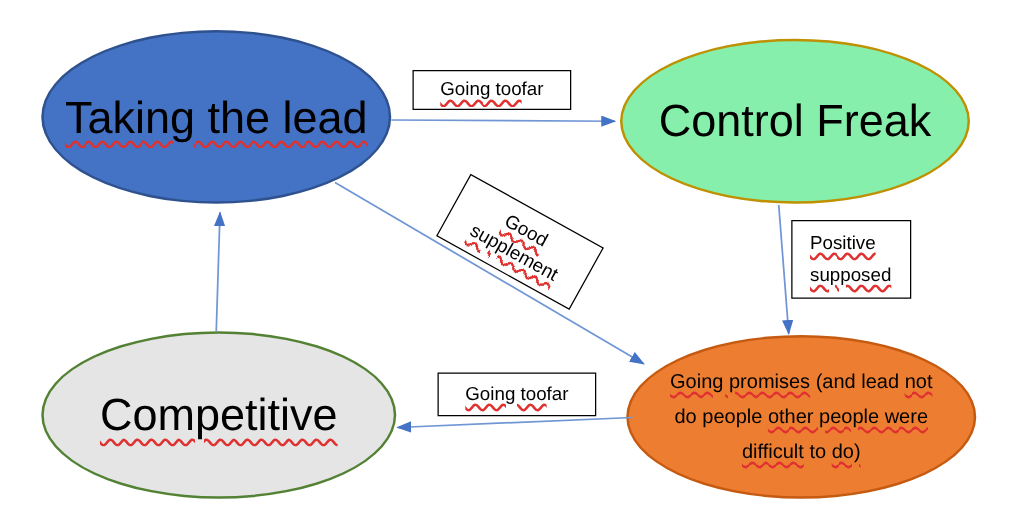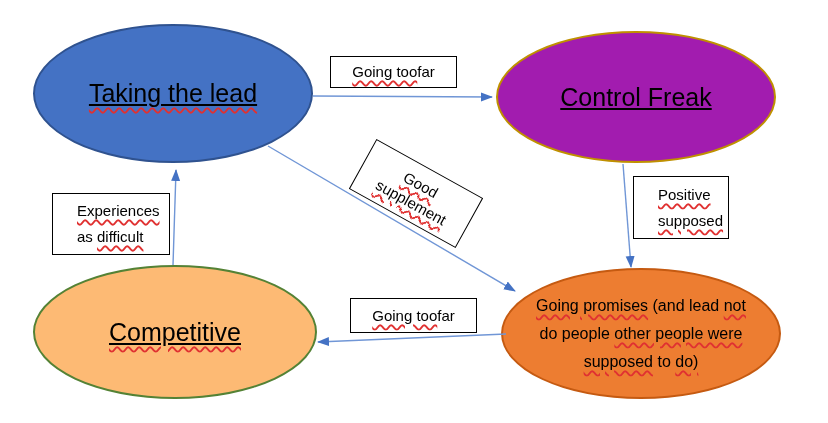--- a/index.html
+++ b/index.html
@@ -1,51 +1,51 @@
 <!DOCTYPE html>
 <html><head>
 <meta charset="utf-8">
 <style>
   html,body{margin:0;padding:0;background:#fff;}
   .canvas{position:relative;width:828px;height:423px;background:#fff;
           font-family:"Liberation Sans",sans-serif;overflow:hidden;color:#000;}
   .node{position:absolute;border-radius:50%;display:flex;align-items:center;justify-content:center;
         text-align:center;box-sizing:border-box;border:2.2px solid #000;z-index:1;}
-  .node-big{font-size:25px;line-height:1.15;text-decoration:underline;}
+  .node-big{font-size:36px;line-height:1.15;}
   .node-small{font-size:16px;line-height:28px;}
   .node-text{width:232px;}
   .sp{text-decoration-line:underline;text-decoration-style:wavy;text-decoration-color:#E03131;
       text-decoration-thickness:1.5px;text-underline-offset:0.18em;}
   .arrows{position:absolute;left:0;top:0;z-index:2;pointer-events:none;}
   .arrows line{pointer-events:stroke;}
   .lbl{position:absolute;background:#fff;border:1.6px solid #000;box-sizing:border-box;
        display:flex;align-items:center;justify-content:center;text-align:center;
        font-size:15px;z-index:3;line-height:20px;}
-  .lbl-left{justify-content:flex-start;text-align:left;padding-left:24px;line-height:26px;}
+  .lbl-left{justify-content:flex-start;text-align:left;padding-left:14px;line-height:26px;}
   .rot{transform:rotate(29deg);}
 </style>
 </head>
 <body>
 
 <div class="canvas">
 
   <div class="node node-big" style="left: 33px; top: 24px; width: 280px; height: 139px; background: rgb(68, 114, 196); border-color: rgb(47, 82, 143);">
     <span class="sp">Taking the lead</span>
   </div>
 
-  <div class="node node-big" style="left: 496px; top: 31px; width: 280px; height: 132px; background: #a21caf; border-color: rgb(191, 144, 0);">
+  <div class="node node-big" style="left: 496px; top: 31px; width: 280px; height: 132px; background: #86efac; border-color: rgb(191, 144, 0);">
     <span>Control Freak</span>
   </div>
 
-  <div class="node node-big" style="left: 33px; top: 265px; width: 284px; height: 134px; background: #fdba74; border-color: rgb(84, 130, 53);">
+  <div class="node node-big" style="left: 33px; top: 265px; width: 284px; height: 134px; background: #e5e5e5; border-color: rgb(84, 130, 53);">
     <span class="sp">Competitive</span>
   </div>
 
   <div class="node node-small" style="left: 501px; top: 268px; width: 280px; height: 131px; background: rgb(237, 125, 49); border-color: rgb(197, 90, 17);">
-    <div class="node-text"><span class="sp">Going promises</span><span> (and lead </span><span class="sp">not</span><span> do people </span><span class="sp">other people were supposed</span><span> to </span><span class="sp">do)</span></div>
+    <div class="node-text"><span class="sp">Going promises</span><span> (and lead </span><span class="sp">not</span><span> do people </span><span class="sp">other people were difficult</span><span> to </span><span class="sp">do)</span></div>
   </div>
 
   <svg class="arrows" width="828" height="423" viewBox="0 0 828 423">
     <defs>
       <marker id="ah" markerUnits="userSpaceOnUse" markerWidth="13" markerHeight="10" refX="11" refY="4.5" orient="auto">
         <path d="M0,0 L12,4.5 L0,9 Z" fill="#4472C4"></path>
       </marker>
     </defs>
     <line x1="313" y1="96" x2="492" y2="97" stroke="#7096D6" stroke-width="1.4" marker-end="url(#ah)"></line>
     <line x1="268" y1="146" x2="515" y2="291" stroke="#7096D6" stroke-width="1.4" marker-end="url(#ah)"></line>
@@ -60,22 +60,19 @@
   </div>
 
   <div class="lbl rot" style="left:355px;top:165px;width:122px;height:57px;">
     <span><span class="sp">Good</span><br><span class="sp">supplement</span></span>
   </div>
 
   <div class="lbl lbl-left" style="left:633px;top:176px;width:96px;height:63px;">
     <span><span class="sp">Positive</span><br><span class="sp">supposed</span></span>
   </div>
 
-  <div class="lbl lbl-left" style="left:52px;top:193px;width:118px;height:62px;">
-    <span><span class="sp">Experiences</span><br><span>as </span><span class="sp">difficult</span></span>
-  </div>
 
   <div class="lbl" style="left:350px;top:298px;width:127px;height:35px;">
     <span class="sp">Going too</span>
       <span> far</span>
   </div>
 
 </div>
 
 </body></html>

